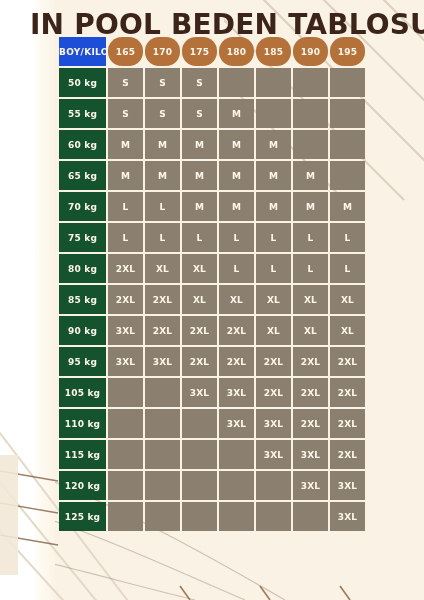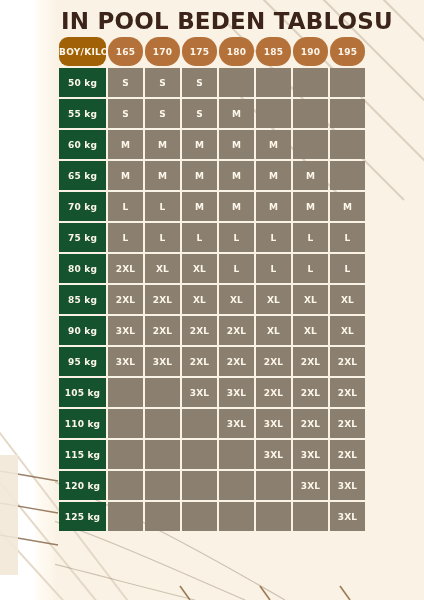--- a/index.html
+++ b/index.html
@@ -79,21 +79,21 @@
     height: 130px;
   }
 
   
   .title {
     position: absolute;
     left: 0;
     right: 0;
     top: 8px;
     text-align: center;
-    font-size: 23px;
+    font-size: 28px;
     font-weight: 700;
     letter-spacing: 0.2px;
     color: #3c241a;
     font-family: "DejaVu Sans", sans-serif;
     white-space: nowrap;
     padding-left: 30px;
   }
 
   
   .chart-wrap {
@@ -117,24 +117,23 @@
     height: 29px;
     font-size: 9px;
     font-weight: 700;
     color: #fdf6ea;
     font-family: "DejaVu Sans", sans-serif;
   }
   col.c-label { width: 47px; }
   col.c-size  { width: 35px; }
 
   th.corner {
-    background: #a16207;
+    background: #1d4ed8;
     font-size: 6.5px;
     letter-spacing: 0.3px;
-    border-radius: 9px;
   }
   th.head {
     background: #b5713a;
     font-size: 11px;
     letter-spacing: 0.2px;
     border-radius: 14px;
   }
   td.rowlabel {
     background: #14532d;
     font-size: 10px;

